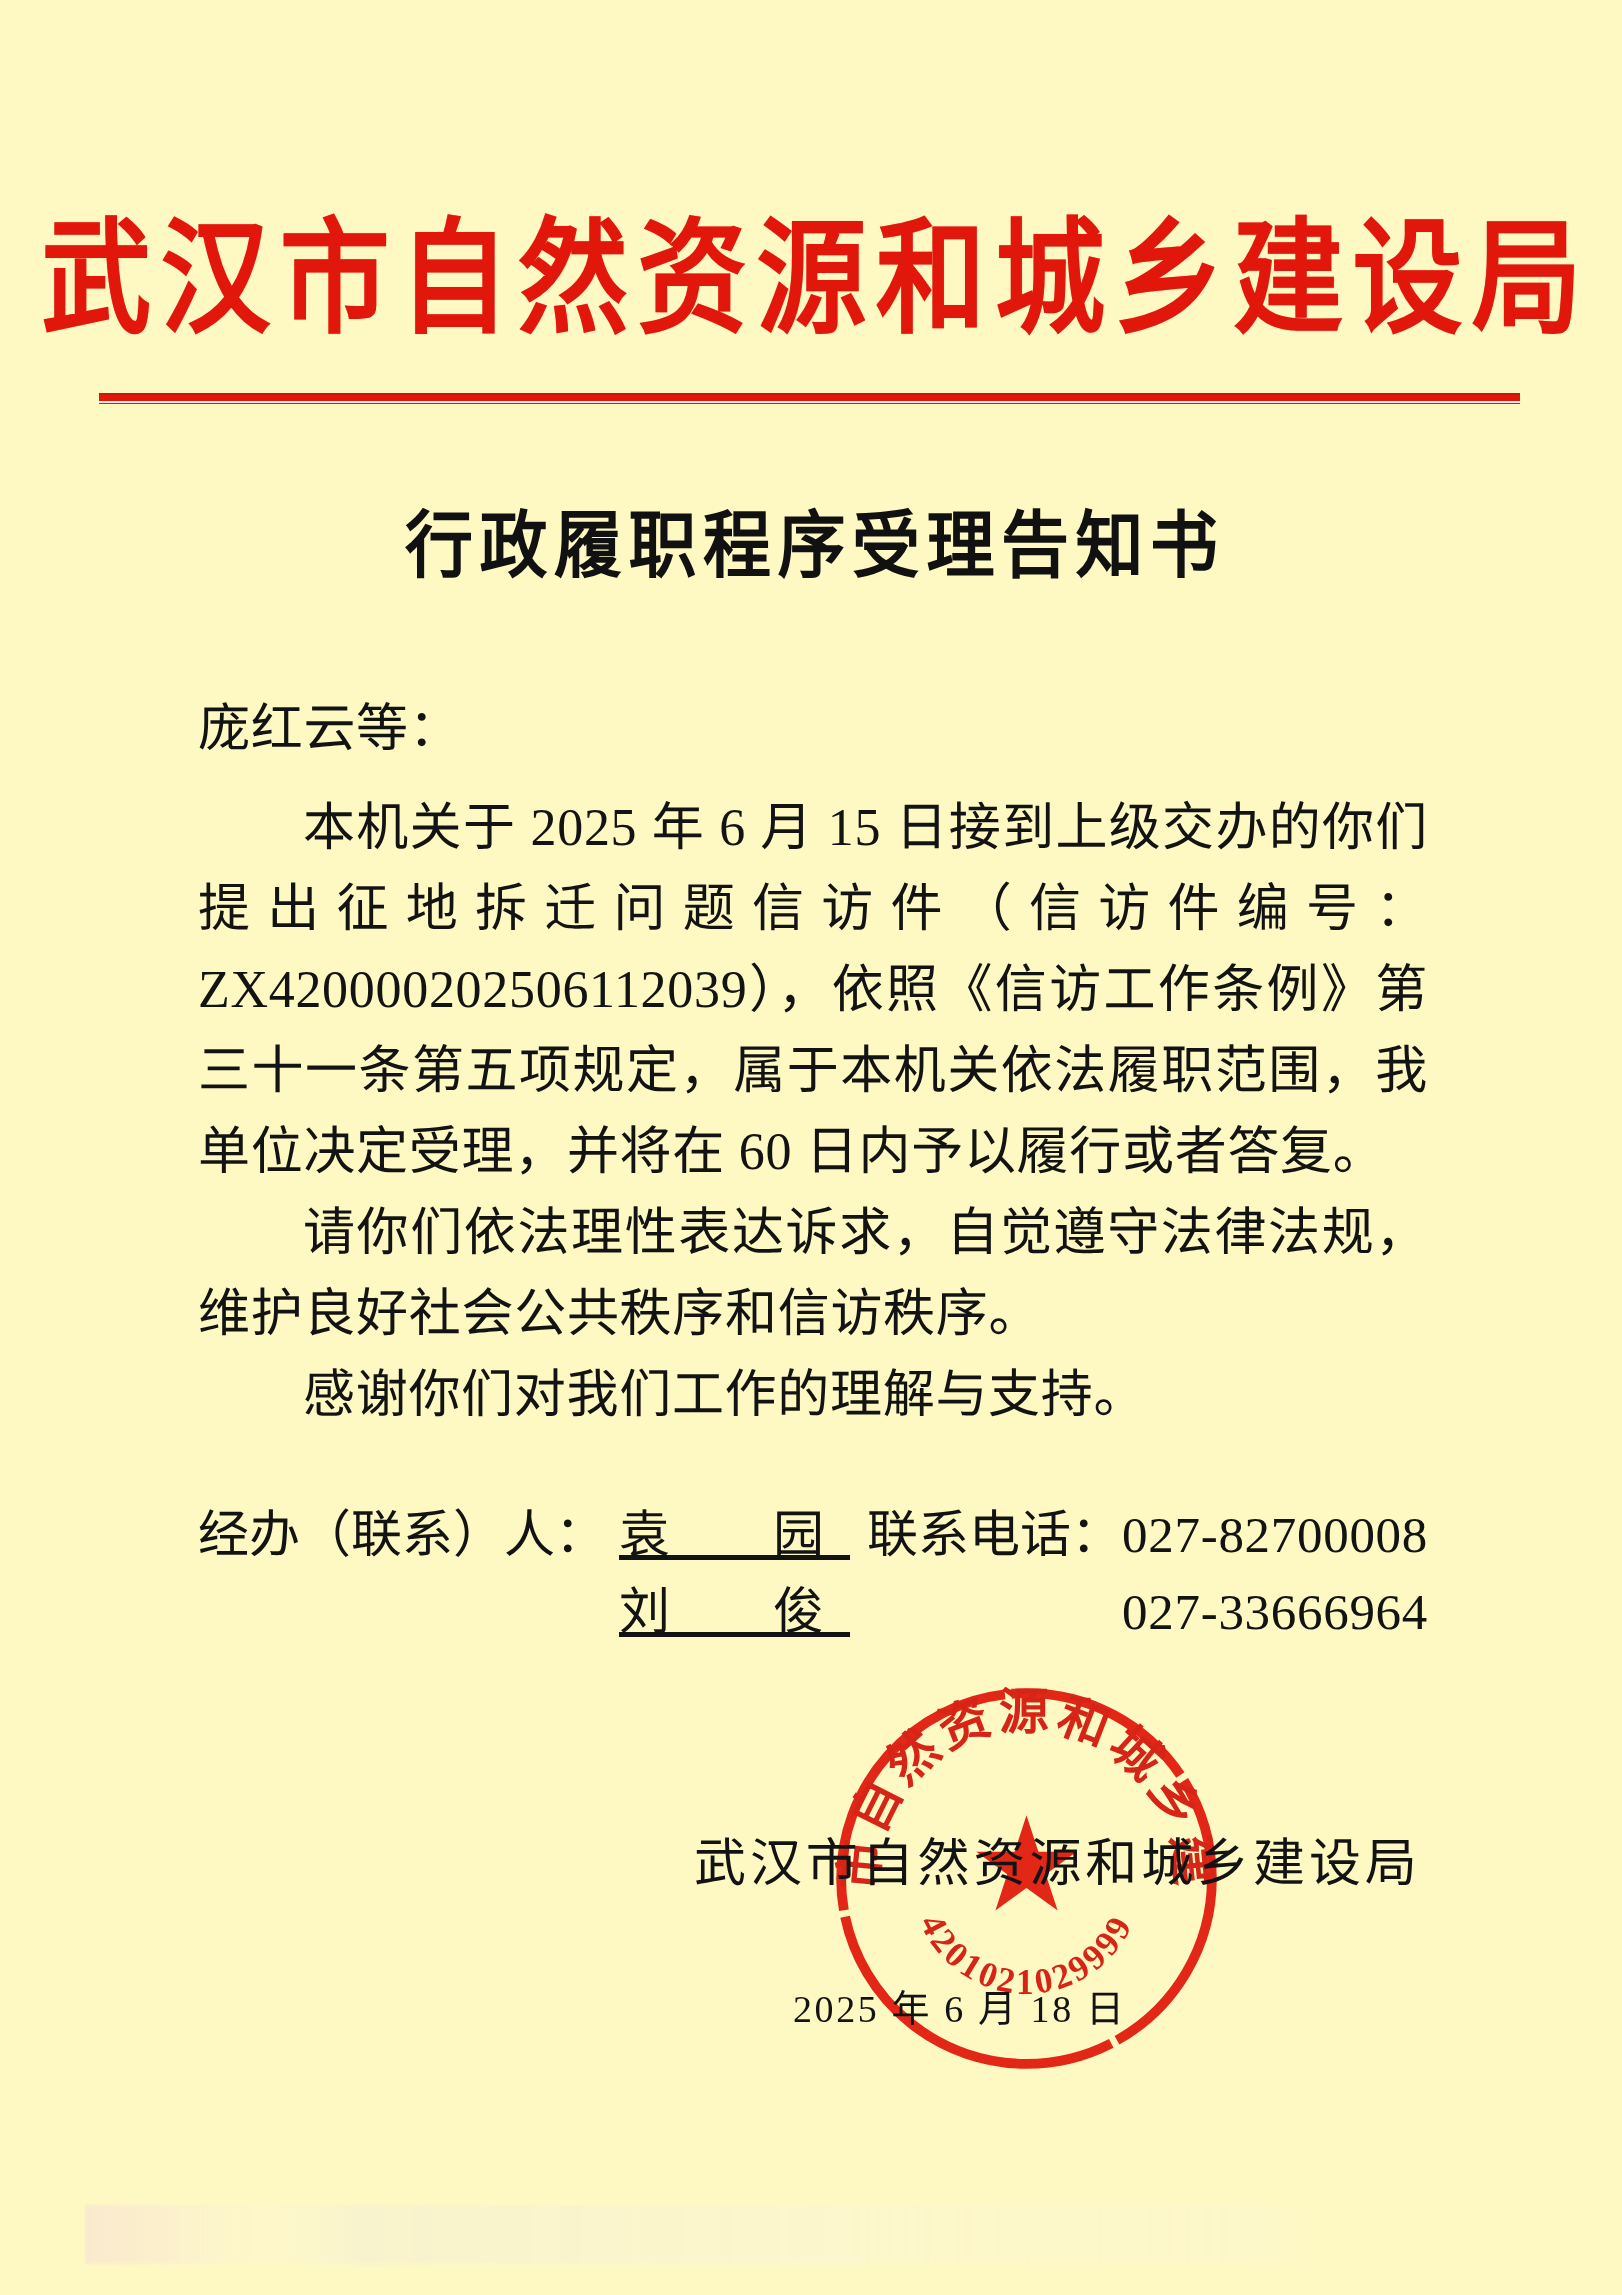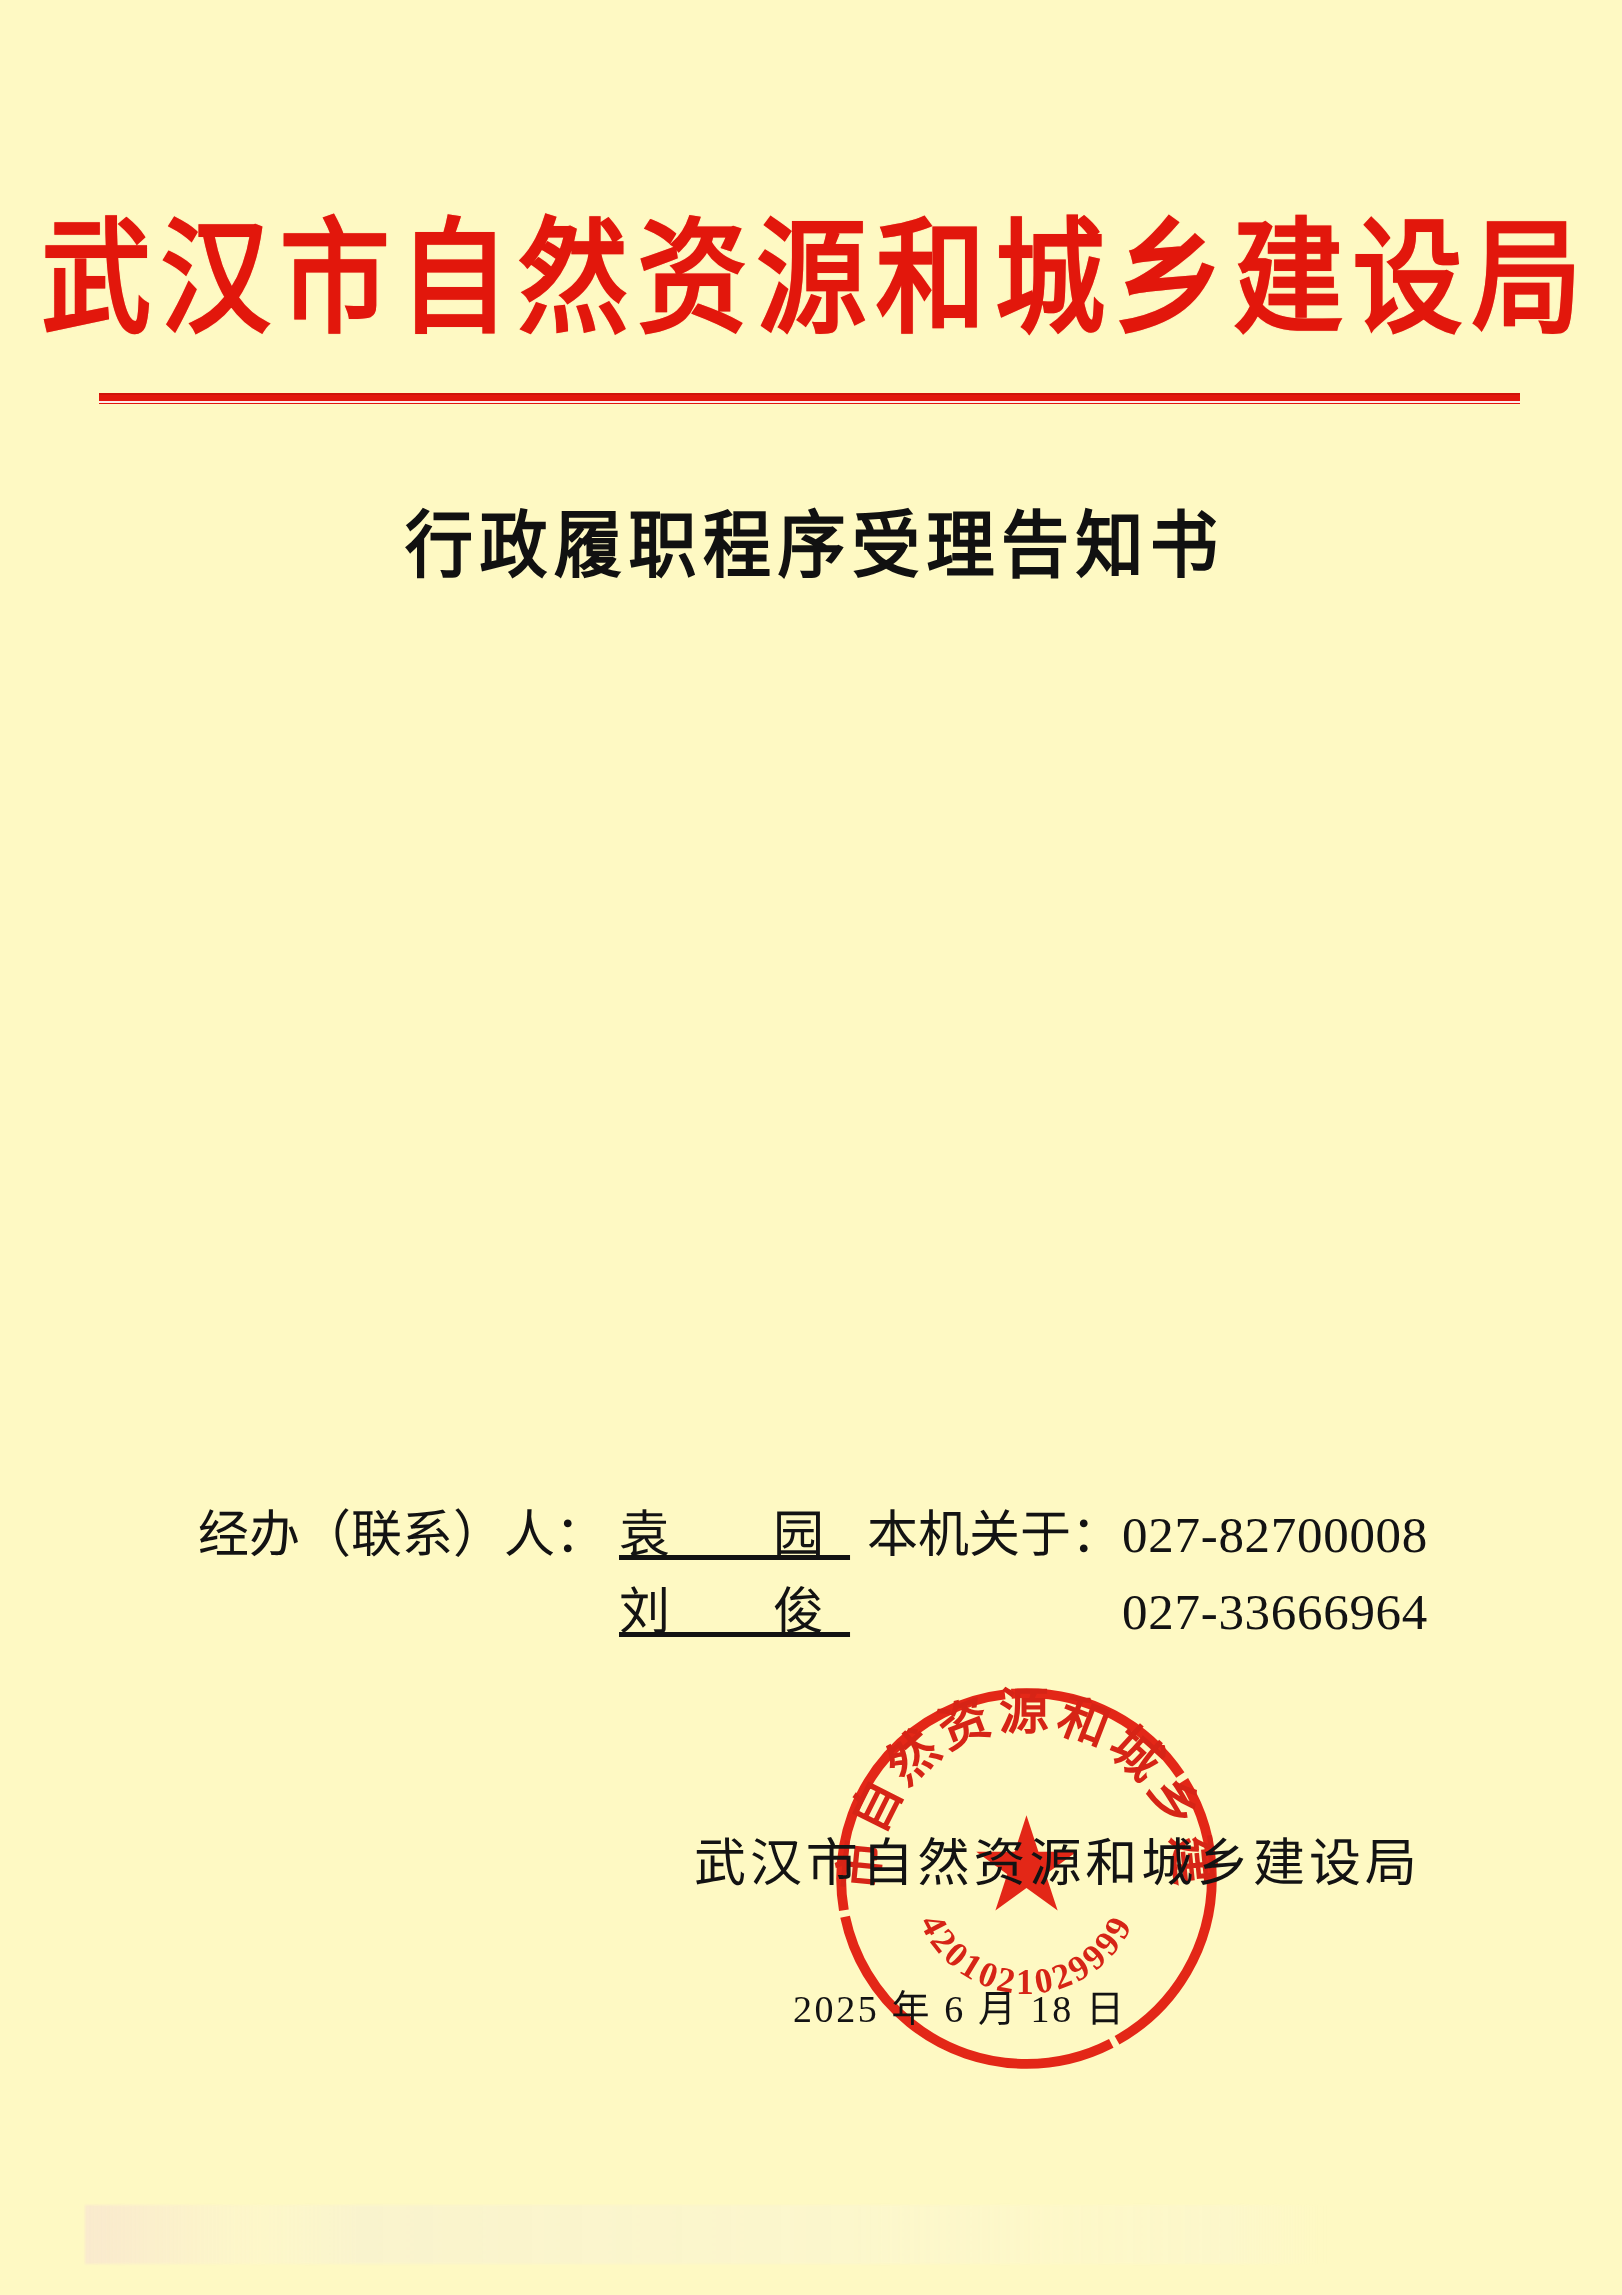--- a/index.html
+++ b/index.html
@@ -213,27 +213,33 @@
 <div class="page">
 
   <div class="letterhead">
     <div class="letterhead-title">武汉市自然资源和城乡建设局</div>
   </div>
 
   <div class="header-rule"></div>
 
   <div class="doc-title">行政履职程序受理告知书</div>
 
+  <div class="body-block">
+    <p class="salutation">庞红云等：</p>
+    <p class="body-para">本机关于 2025 年 6 月 15 日接到上级交办的你们提出征地拆迁问题信访件（信访件编号：ZX420000202506112039），依照《信访工作条例》第三十一条第五项规定，属于本机关依法履职范围，我单位决定受理，并将在 60 日内予以履行或者答复。</p>
+    <p class="body-para">请你们依法理性表达诉求，自觉遵守法律法规，维护良好社会公共秩序和信访秩序。</p>
+    <p class="body-para">感谢你们对我们工作的理解与支持。</p>
+  </div>
 
   <div class="contacts">
     <div class="contact-row">
       <span class="contact-label">经办（联系）人：</span>
       <span class="contact-name">袁　园</span>
       <span class="contact-gap"></span>
-      <span class="contact-phone-label">本机关于：</span>
+      <span class="contact-phone-label">联系电话：</span>
       <span class="contact-phone">027-82700008</span>
     </div>
     <div class="contact-row secondary">
       <span class="contact-label">经办（联系）人：</span>
       <span class="contact-name">刘　俊</span>
       <span class="contact-gap"></span>
       <span class="contact-phone-label">联系电话：</span>
       <span class="contact-phone">027-33666964</span>
     </div>
   </div>

